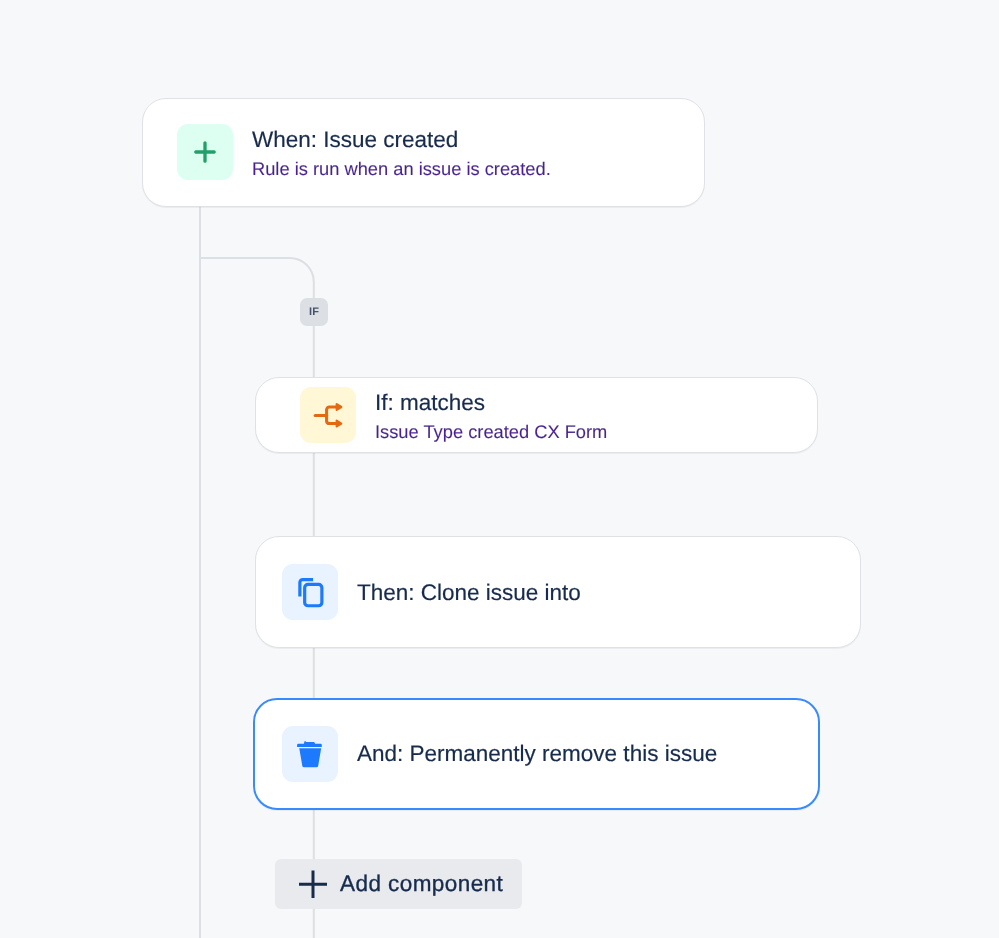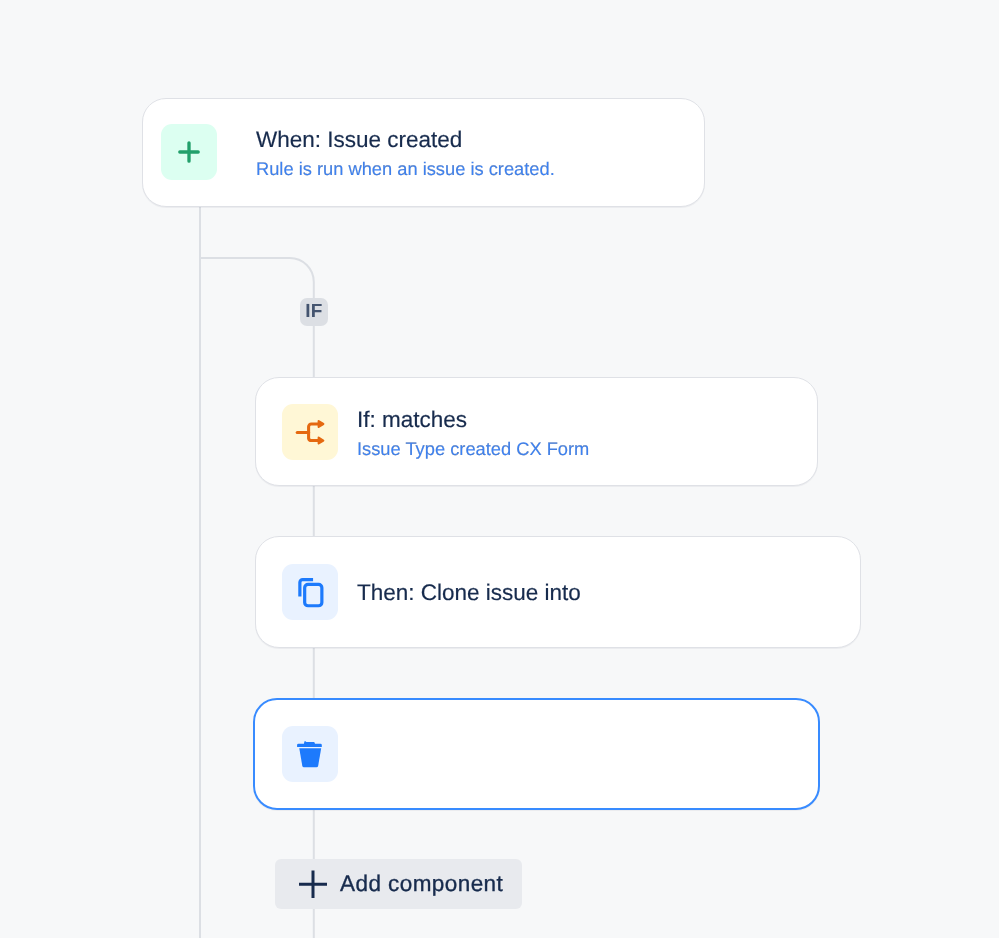--- a/index.html
+++ b/index.html
@@ -18,61 +18,61 @@
         box-shadow:0 1px 1px rgba(9,30,66,0.06);}
   .card.selected{border:2px solid #388BFF;}
   .ico{width:56px;height:56px;border-radius:11px;display:flex;align-items:center;
        justify-content:center;flex:none;}
   .ico.green{background:#DCFFF1;}
   .ico.yellow{background:#FFF7D6;}
   .ico.blue{background:#E9F2FF;}
   .ctext{margin-left:19px;padding-top:3px;}
   .ctext.single{padding-top:0;}
   .ctitle{font-size:22.5px;color:#172B4D;line-height:28px;-webkit-text-stroke:0.18px #172B4D;}
-  .csub{font-size:18.3px;color:#3b82f6;line-height:24px;margin-top:3px;-webkit-text-stroke:0.14px #626F86;
+  .csub{font-size:18.3px;color:#4c1d95;line-height:24px;margin-top:3px;-webkit-text-stroke:0.14px #626F86;
         display:flex;align-items:center;}
   .avatar{width:23px;height:23px;border-radius:50%;margin-right:10px;flex:none;
       display:flex;align-items:center;justify-content:center;margin-top:1px;margin-bottom:-1px;}
 
   
   .ifbadge{position:absolute;width:28px;height:28px;border-radius:7px;
-      background:#DCDFE4;color:#44546F;font-size:19px;font-weight:700;
+      background:#DCDFE4;color:#44546F;font-size:11px;font-weight:700;
       display:flex;align-items:center;justify-content:center;letter-spacing:0.2px;transform:translateZ(0);}
 
   
   .addbtn{position:absolute;background:#E8EAEE;border:none;border-radius:6px;
       display:flex;align-items:center;cursor:pointer;padding:0;text-align:center;}
   .addlabel{font-size:22.5px;color:#172B4D;letter-spacing:0.43px;-webkit-text-stroke:0.35px #172B4D;}
 </style>
 </head>
 <body>
 
 <div class="canvas">
 
   <div class="line" style="left:199px;top:205px;width:2px;height:733px;"></div>
 
   <svg style="position:absolute;left:190px;top:240px;width:150px;height:698px;">
     <path d="M 9.5 18 H 99.8 a 24 24 0 0 1 24 24 V 698" fill="none" stroke="#DCDFE4" stroke-width="2"></path>
   </svg>
 
   <div class="ifbadge" style="left:300px;top:298px;">IF</div>
 
-  <div class="card" style="left:142px;top:98px;width:563px;height:108.5px;padding-left:18px;gap:20px;">
+  <div class="card" style="left:142px;top:98px;width:563px;height:108.5px;padding-left:34px;">
     <div class="ico green">
       <svg width="32" height="32" viewBox="0 0 24 24">
         <path d="M12 5.1 V18.9 M5.1 12 H18.9" stroke="#22A06B" stroke-width="2.5" stroke-linecap="round"></path>
       </svg>
     </div>
     <div class="ctext">
       <div class="ctitle">When: Issue created</div>
       <div class="csub">Rule is run when an issue is created.</div>
     </div>
   </div>
 
-  <div class="card" style="left:255px;top:377px;width:563px;height:109px;padding-left:26px;">
+  <div class="card" style="left:255px;top:377px;width:563px;height:76px;padding-left:44px;">
     <div class="ico yellow">
       <svg width="32" height="32" viewBox="0 0 24 24" fill="none">
         <path d="M2.4 12.4 H10.95" stroke="#E56910" stroke-width="2.3" stroke-linecap="round"></path>
         <path d="M19.3 6.0 H13.0 a2.05 2.05 0 0 0 -2.05 2.05 v8.7 A2.05 2.05 0 0 0 13.0 18.4 H19.3" fill="none" stroke="#E56910" stroke-width="2.3" stroke-linecap="round" stroke-linejoin="round"></path>
         <path d="M18.5 3.8 L22.0 6.0 L18.5 8.2 Z" fill="#E56910" stroke="#E56910" stroke-width="1.6" stroke-linejoin="round"></path>
         <path d="M18.5 16.2 L22.0 18.4 L18.5 20.6 Z" fill="#E56910" stroke="#E56910" stroke-width="1.6" stroke-linejoin="round"></path>
       </svg>
     </div>
     <div class="ctext">
       <div class="ctitle">If: matches</div>
@@ -96,20 +96,23 @@
   <div class="card selected" style="left:253px;top:698px;width:567px;height:112px;padding-left:27px;">
     <div class="ico blue">
       <svg width="32" height="32" viewBox="0 0 24 24">
         <path d="M9.2 2.95 h5.6 a0.75 0.75 0 0 1 0.72 0.55 l0.22 0.73 h4.11
                  a1.0 1.0 0 0 1 1.0 1.0 v1.58 H2.32 V5.23
                  a1.0 1.0 0 0 1 1.0 -1.0 h4.11 l0.22 -0.73 A0.75 0.75 0 0 1 9.2 2.95 Z" fill="#1D7AFC"></path>
         <path d="M3.95 7.76 H20.39 L18.1 21.0 a1.25 1.25 0 0 1 -1.23 1.03 H7.47
                  a1.25 1.25 0 0 1 -1.23 -1.03 Z" fill="#1D7AFC"></path>
       </svg>
     </div>
+    <div class="ctext single">
+      <div class="ctitle">And: Permanently remove this issue</div>
+    </div>
   </div>
 
   <div class="addbtn" style="left:275px;top:859px;width:247px;height:50px;">
     <svg width="30" height="30" viewBox="0 0 30 30" style="margin-left:23px;">
       <path d="M15 1.5 V29 M1 15.3 H29" stroke="#172B4D" stroke-width="3" stroke-linecap="butt"></path>
     </svg>
     <span class="addlabel" style="margin-left:12px;">Add component</span>
   </div>
 
 </div>

